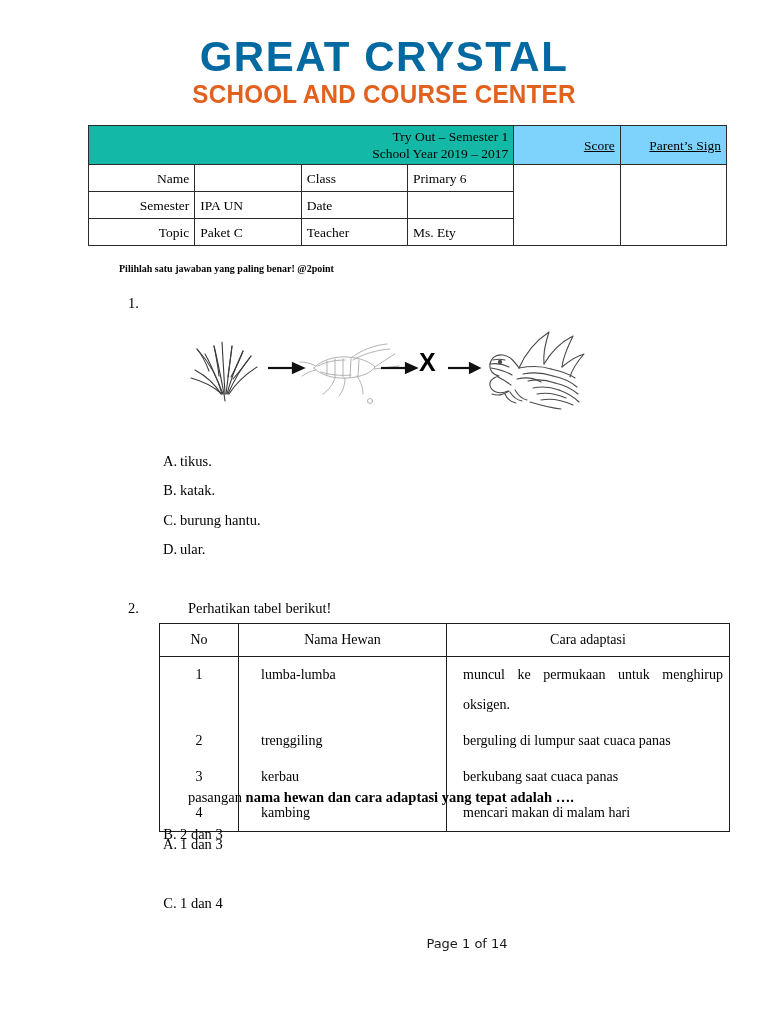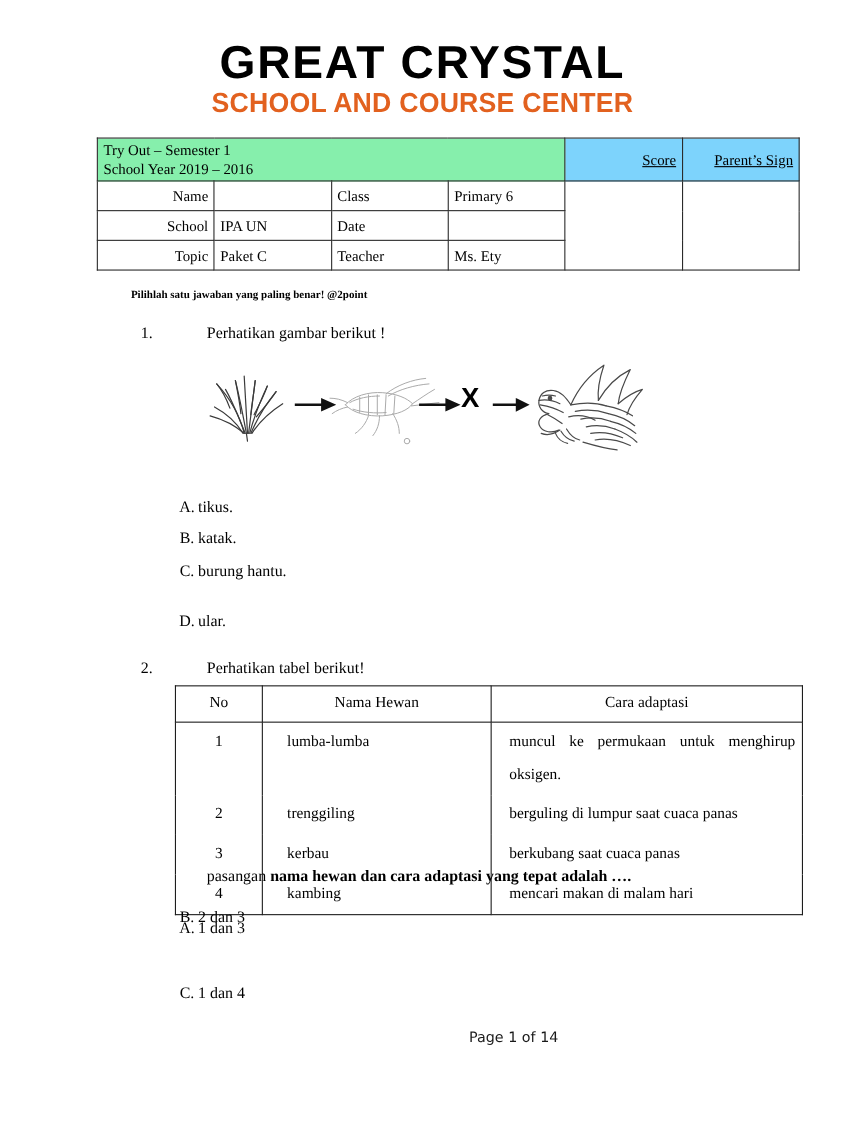--- a/index.html
+++ b/index.html
@@ -30,21 +30,21 @@
     top: 34px;
     width: 768px;
     text-align: center;
   }
   .brand-line1 {
     font-family: "Liberation Sans", "DejaVu Sans", sans-serif;
     font-weight: bold;
     font-size: 42px;
     letter-spacing: 1.5px;
     line-height: 46px;
-    color: #000000;
+    color: #0369a1;
     white-space: nowrap;
   }
   .brand-line2 {
     font-family: "Liberation Sans", "DejaVu Sans", sans-serif;
     font-weight: bold;
     font-size: 25px;
     letter-spacing: 0.2px;
     line-height: 28px;
     color: #e2611f;
     transform: scaleX(0.97);
@@ -62,22 +62,22 @@
     table-layout: fixed;
   }
   .id-table td {
     border: 1px solid #2b2b2b;
     padding: 2px 5px;
     height: 22px;
     vertical-align: middle;
     line-height: 17px;
   }
   .id-head {
-    background: #86efac;
-    text-align: left;
+    background: #14b8a6;
+    text-align: right;
   }
   .id-head-score,
   .id-head-sign {
     background: #7dd3fc;
     text-align: right;
     text-decoration: underline;
   }
   .lbl {
     text-align: right;
     padding-right: 7px;
@@ -202,52 +202,51 @@
   <div class="letterhead">
     <div class="brand-line1">GREAT CRYSTAL</div>
     <div class="brand-line2">SCHOOL AND COURSE CENTER</div>
   </div>
 
   <table class="id-table">
     <tbody>
         <tr>
       <td class="id-head" colspan="4" rowspan="1">
         <div>Try Out – Semester 1</div>
-        <div>School Year 2019 – 2016</div>
+        <div>School Year 2019 – 2017</div>
       </td>
       <td class="id-head-score" rowspan="1">Score</td>
       <td class="id-head-sign" rowspan="1">Parent’s Sign</td>
     </tr>
     <tr>
       <td class="lbl" style="width:62px">Name</td>
       <td class="val" style="width:122px"></td>
       <td class="val" style="width:80px">Class</td>
       <td class="val">Primary 6</td>
       <td class="blank-cell" style="width:78px" rowspan="3"></td>
       <td class="blank-cell" style="width:94px" rowspan="3"></td>
     </tr>
     <tr>
-      <td class="lbl">School</td>
+      <td class="lbl">Semester</td>
       <td class="val">IPA UN</td>
       <td class="val">Date</td>
       <td class="val"></td>
     </tr>
     <tr>
       <td class="lbl">Topic</td>
       <td class="val">Paket C</td>
       <td class="val">Teacher</td>
       <td class="val">Ms. Ety</td>
     </tr>
   </tbody>
     </table>
 
   <div class="instruction">Pilihlah satu jawaban yang paling benar! @2point</div>
 
   <div class="q-num" style="left:128px; top:293px;">1.</div>
-  <div class="q-text" style="left:188px; top:293px;">Perhatikan gambar berikut !</div>
 
   <div class="foodchain">
     <svg width="400" height="92" viewBox="0 0 400 92">
 
       <g stroke="#3b3b3b" stroke-width="1.1" fill="none" stroke-linecap="round">
         <path d="M37 72 C 33 56, 24 40, 12 27"></path>
         <path d="M38 72 C 32 58, 27 44, 20 32"></path>
         <path d="M39 72 C 36 56, 33 40, 29 24"></path>
         <path d="M40 72 C 39 55, 38 38, 37 20"></path>
         <path d="M41 72 C 43 55, 45 40, 47 24"></path>
@@ -334,21 +333,21 @@
 
   <div class="opt" style="top:451px;">
     <span class="opt-letter">A.</span><span>tikus.</span>
   </div>
   <div class="opt" style="top:480px;">
     <span class="opt-letter">B.</span><span>katak.</span>
   </div>
   <div class="opt" style="top:510px;">
     <span class="opt-letter">C.</span><span>burung hantu.</span>
   </div>
-  <div class="opt" style="top:539px;margin-top:16px;">
+  <div class="opt" style="top:539px;">
     <span class="opt-letter">D.</span><span>ular.</span>
   </div>
 
   <div class="q-num" style="left:128px; top:598px;">2.</div>
   <div class="q-text" style="left:188px; top:598px;">Perhatikan tabel berikut!</div>
 
   <table class="q2-table">
     <thead>
       <tr>
         <th class="c-no">No</th>

